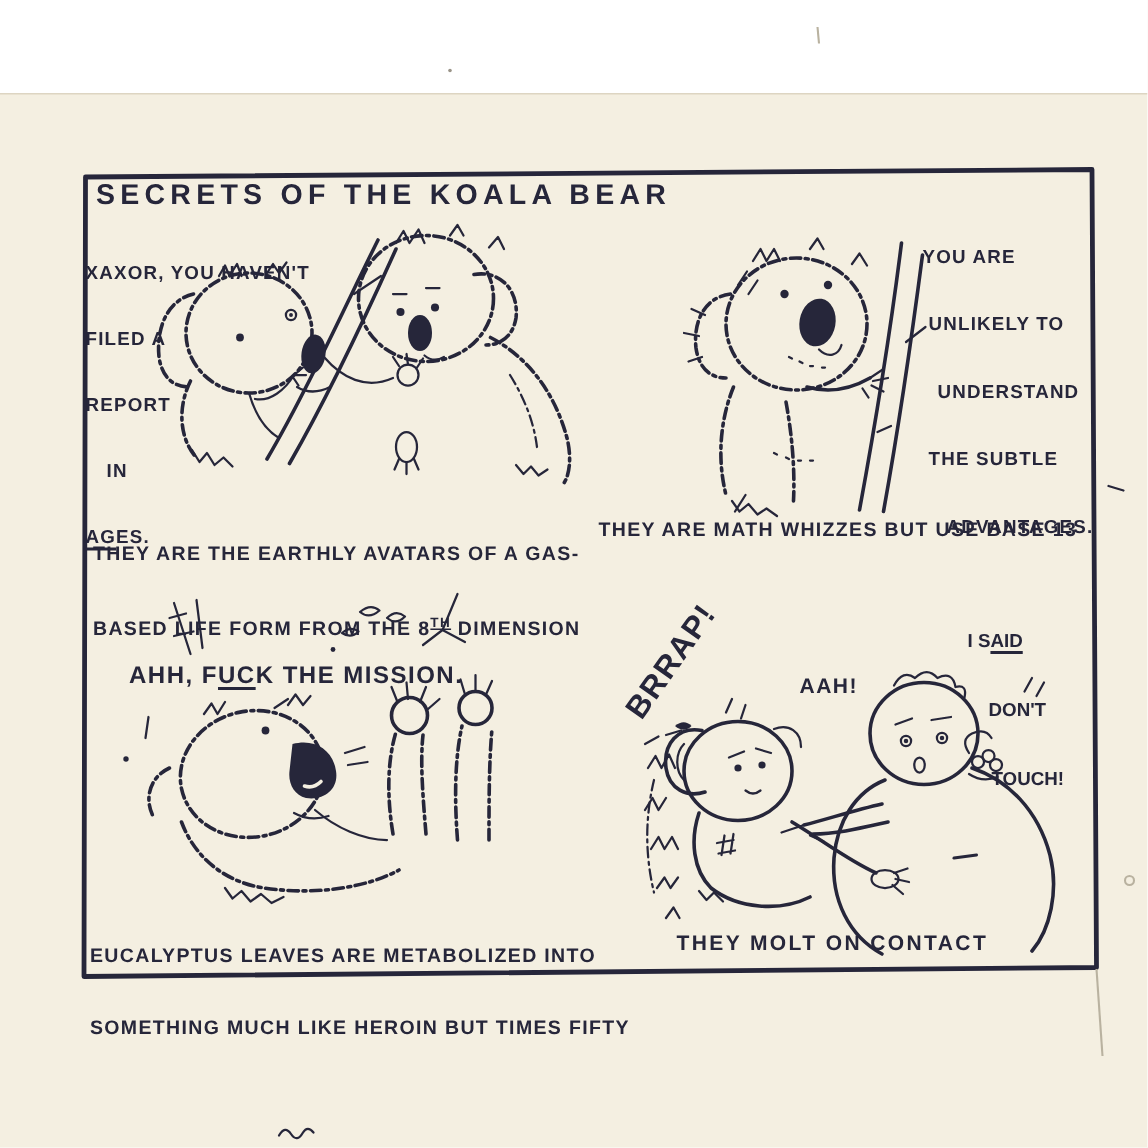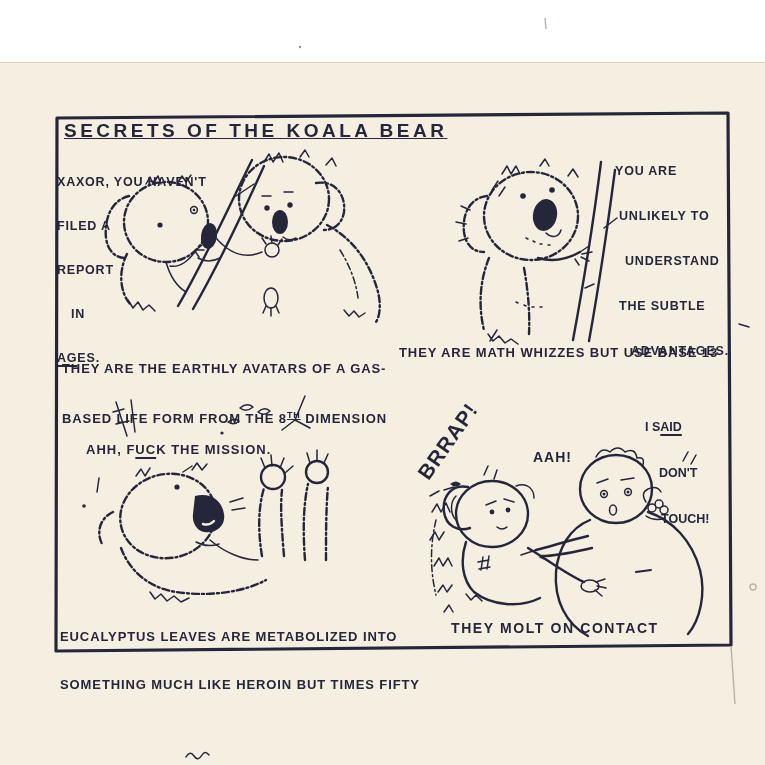--- a/index.html
+++ b/index.html
@@ -13,36 +13,36 @@
   #paper{position:absolute;left:0;top:62px;width:765px;height:703px;background:var(--paper);
          border-top:1px solid #ddd5c2;}
   svg.art{position:absolute;left:0;top:0;width:765px;height:765px;}
   .o{fill:none;stroke:var(--ink);stroke-width:2.4;stroke-linecap:round;stroke-linejoin:round;}
   .fur{stroke-dasharray:7 3 2 3;}
   .thin{stroke-width:1.5;}
   .fill{fill:var(--ink);stroke:none;}
   .paperstroke{fill:none;stroke:var(--paper);stroke-width:2.4;stroke-linecap:round;}
   .pencil{fill:none;stroke:var(--pencil);stroke-width:1.4;}
   .txt{position:absolute;font-weight:bold;white-space:pre;line-height:1;}
-  .title{left:64px;top:121px;font-size:19px;letter-spacing:3.5px;text-decoration:underline;}
+  .title{left:64px;top:121px;font-size:19px;letter-spacing:3.5px;}
   .sp{font-size:12.5px;letter-spacing:0.8px;}
   .sp div{height:19px;}
   .cap{font-size:13px;letter-spacing:0.9px;}
   .u{text-decoration:underline;text-underline-offset:3px;text-decoration-thickness:1.8px;}
   sup.th{font-size:9px;vertical-align:super;text-decoration:underline;}
   #p1-speech{left:57px;top:151px;}
   #p1-speech .i1{padding-left:14px;}
   #p2-speech{left:607px;top:140px;}
   #p2-speech div{height:20px;}
   #p2-speech .a{padding-left:8px;}  #p2-speech .b{padding-left:12px;}
   #p2-speech .c{padding-left:18px;} #p2-speech .d{padding-left:12px;}
   #p2-speech .e{padding-left:24px;}
   #cap1{left:62px;top:336px;} #cap1 div{height:23px;}
   #cap2{left:399px;top:346px;}
-  #p3-speech{left:86px;top:443px;font-size:13px;letter-spacing:1px;}
+  #p3-speech{left:86px;top:443px;font-size:16px;letter-spacing:1px;}
   #cap3{left:60px;top:604px;} #cap3 div{height:22px;}
   #sfx{left:431px;top:462px;font-size:21px;letter-spacing:1px;
        transform:rotate(-55deg);transform-origin:left bottom;}
   #aah{left:533px;top:450px;font-size:14px;letter-spacing:1px;}
   #p4-speech{left:645px;top:396px;font-size:12.5px;}
   #p4-speech div{height:21px;}
   #p4-speech .b{padding-left:14px;} #p4-speech .c{padding-left:16px;}
   #cap4{left:451px;top:621px;font-size:14px;letter-spacing:1.6px;}
 </style>
 </head>

